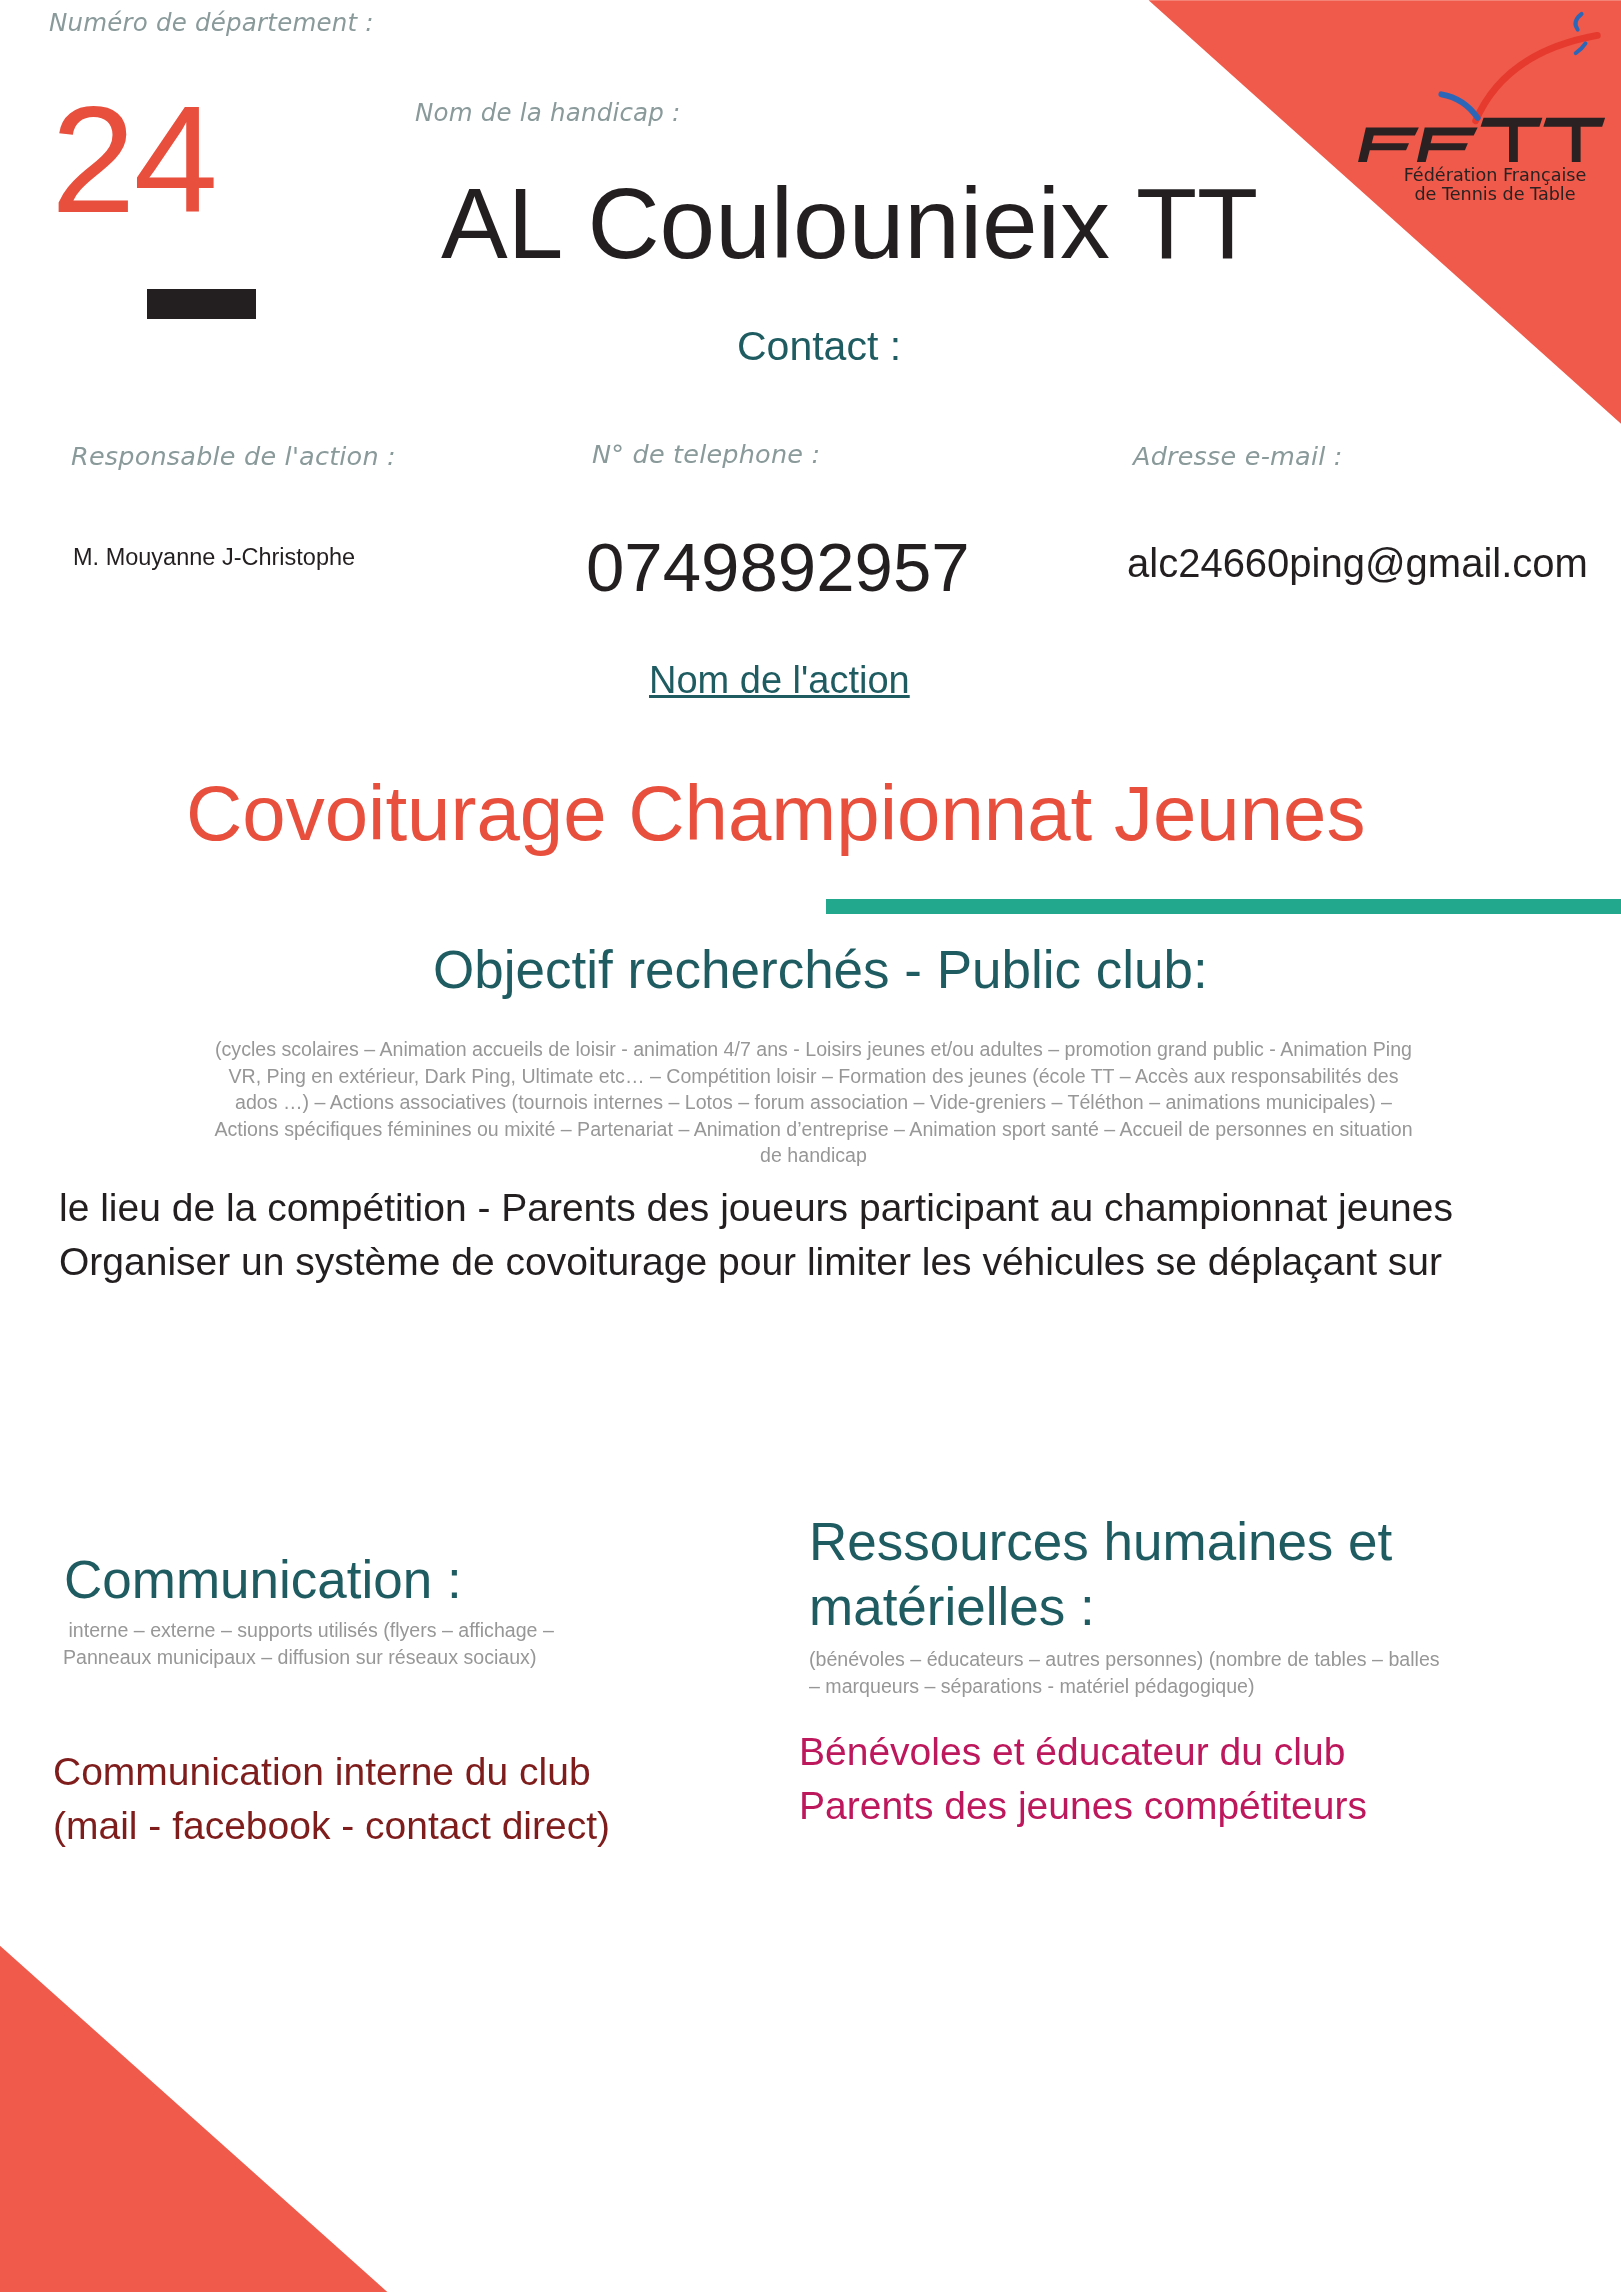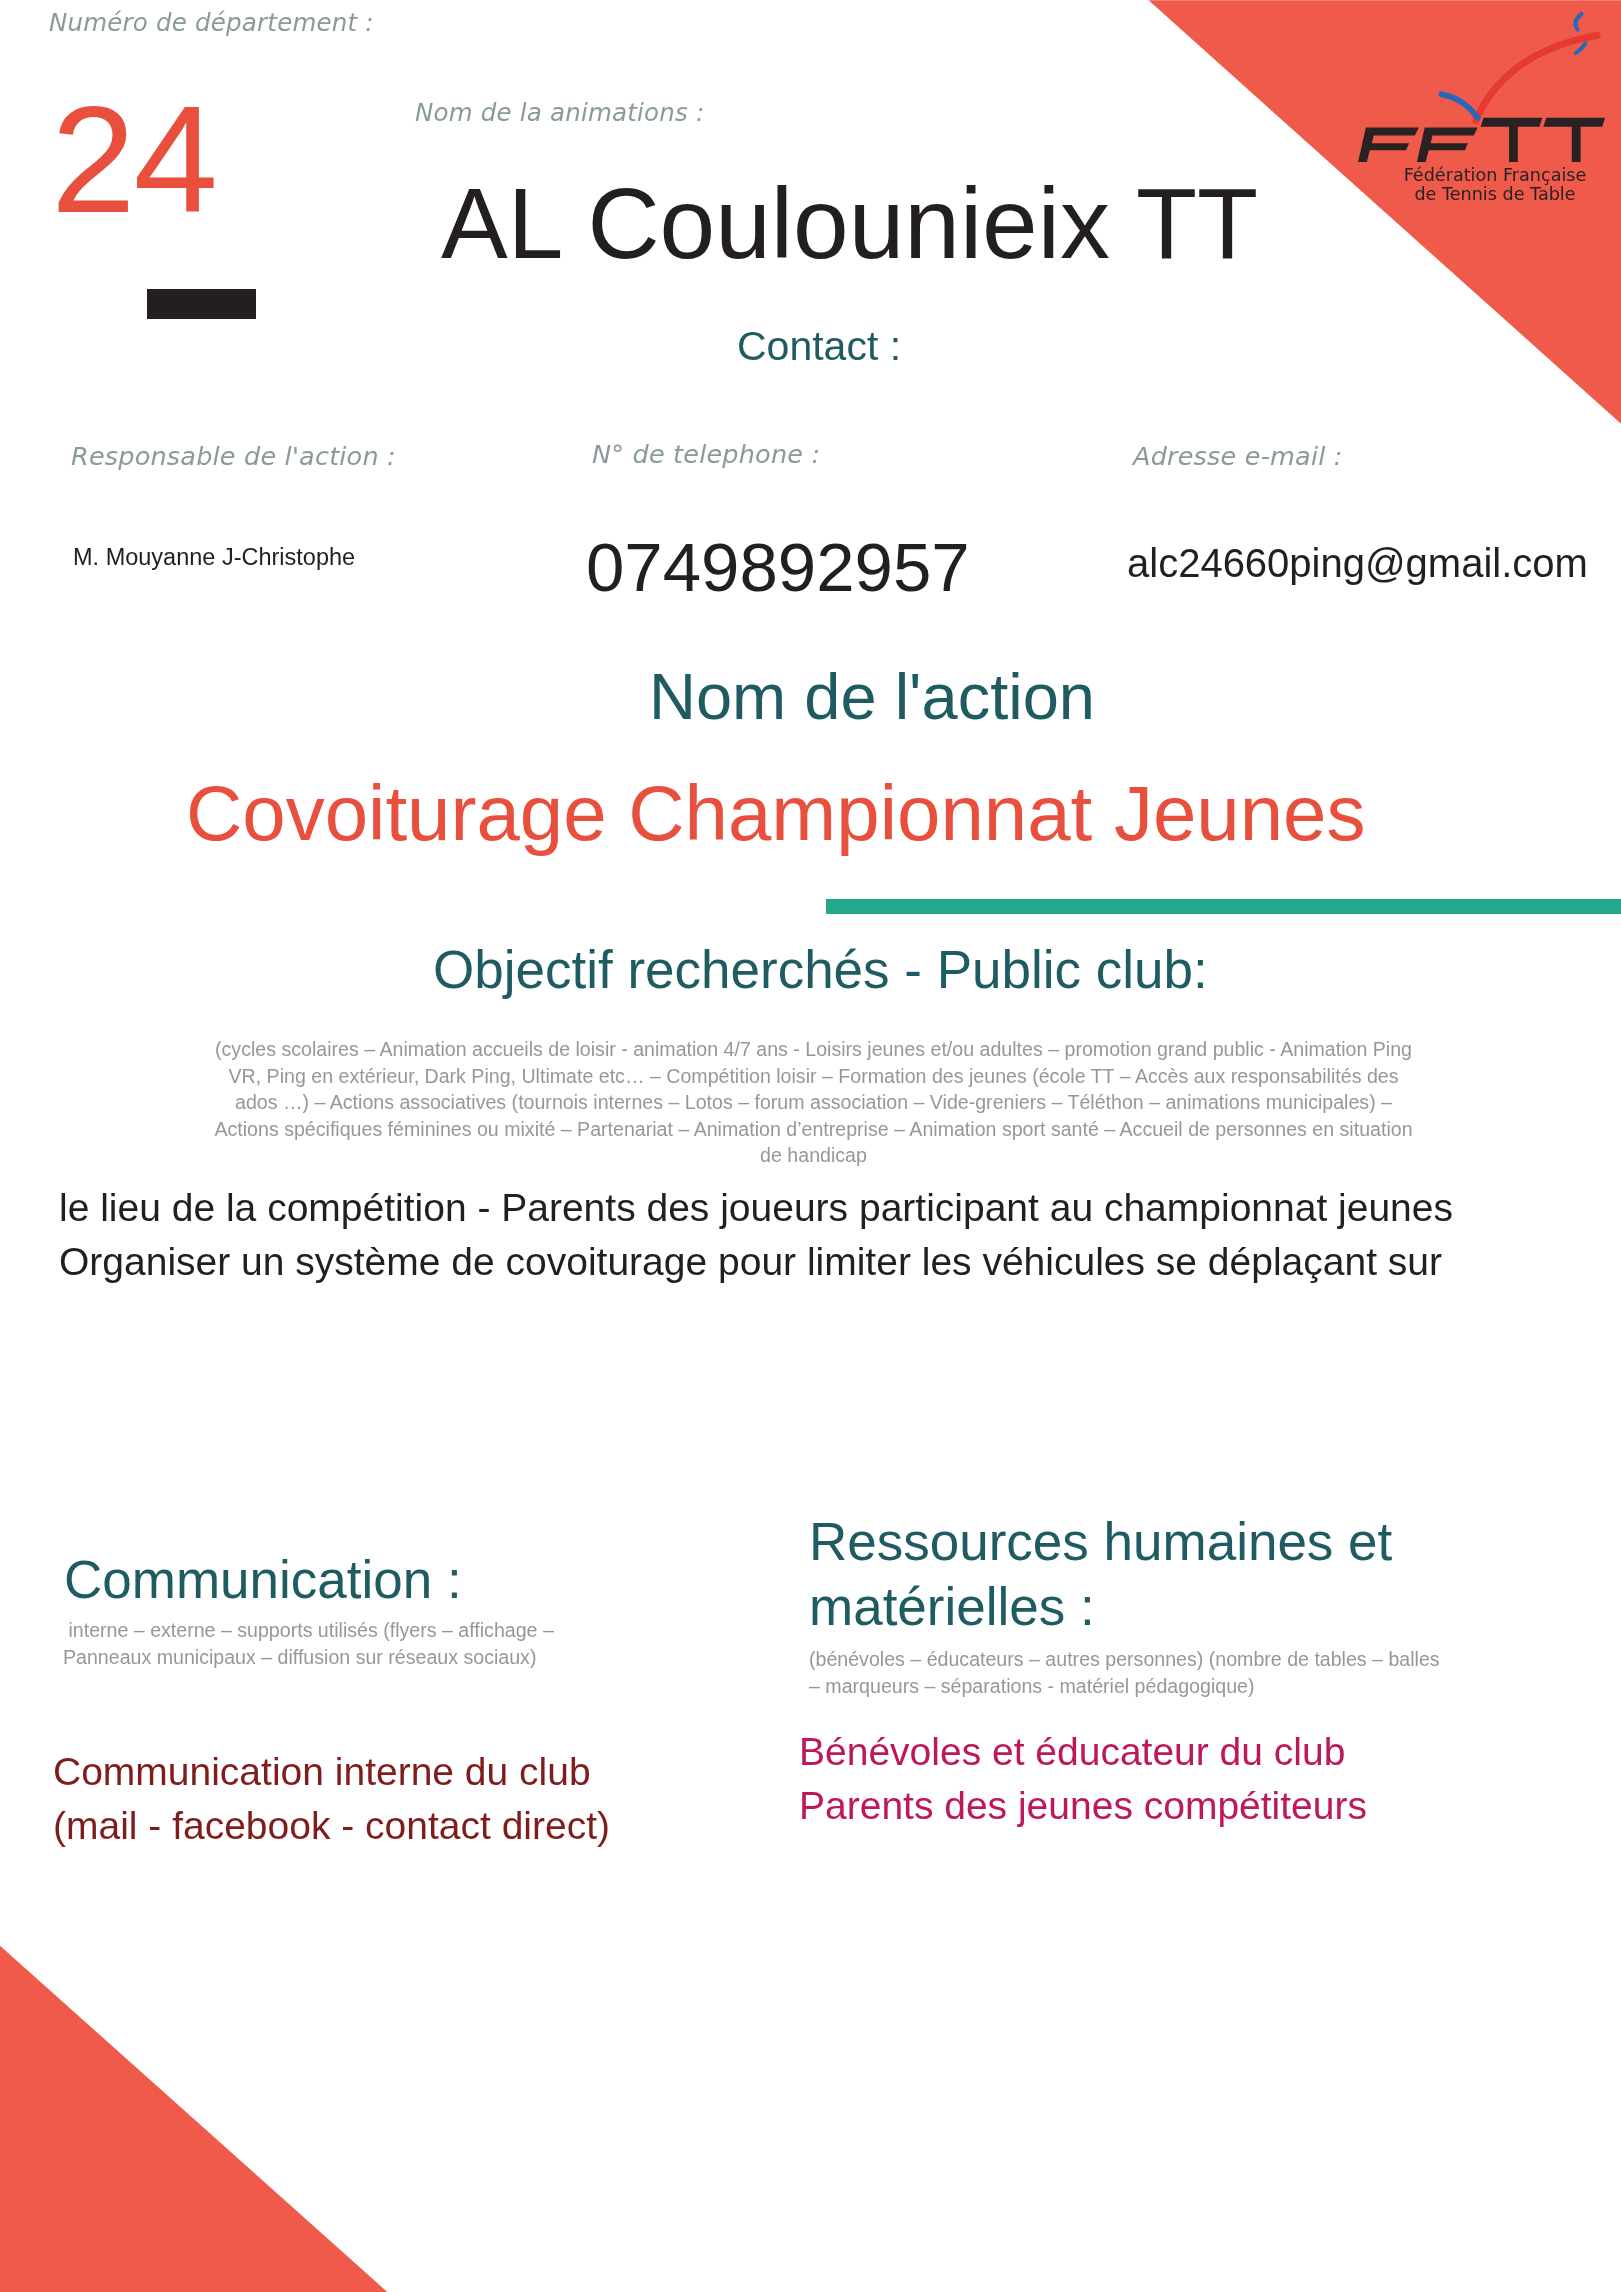--- a/index.html
+++ b/index.html
@@ -41,34 +41,34 @@
     </g>
   </svg>
   <div class="abs" style="left:29px;top:157px;width:216px;text-align:center;font-family:'DejaVu Sans',sans-serif;font-size:17.6px;color:#2a2222;">Fédération Française</div>
   <div class="abs" style="left:29px;top:176px;width:216px;text-align:center;font-family:'DejaVu Sans',sans-serif;font-size:17.6px;color:#2a2222;">de Tennis de Table</div>
 </div>
 
 <div class="abs label-italic" style="left:49px;top:7.8px;">Numéro de département :</div>
 <div class="abs red" style="left:51px;top:86px;font-size:152px;line-height:147px;letter-spacing:-2px;">24</div>
 <div class="abs" style="left:147px;top:289px;width:109px;height:30px;background:#231f20;"></div>
 
-<div class="abs label-italic" style="left:415px;top:98px;">Nom de la animations :</div>
+<div class="abs label-italic" style="left:415px;top:98px;">Nom de la handicap :</div>
 <div class="abs" style="left:441px;top:169px;font-size:100px;line-height:108px;color:#231f20;">AL Coulounieix TT</div>
 
 <div class="abs teal" style="left:737px;top:323px;font-size:41px;">Contact :</div>
 
 <div class="abs label-italic" style="left:71px;top:441px;font-size:25.5px;">Responsable de l'action :</div>
 <div class="abs label-italic" style="left:592px;top:439px;font-size:25.5px;">N° de telephone :</div>
 <div class="abs label-italic" style="left:1133px;top:441px;font-size:25.5px;">Adresse e-mail :</div>
 
 <div class="abs" style="left:73px;top:544px;font-size:23.5px;color:#231f20;">M. Mouyanne J-Christophe</div>
 <div class="abs" style="left:586px;top:527px;font-size:69px;line-height:82px;color:#231f20;">0749892957</div>
 <div class="abs" style="left:1127px;top:541px;font-size:40px;color:#231f20;">alc24660ping@gmail.com</div>
 
-<div class="abs teal" style="left:649px;top:659px;font-size:65px;">Nom de l'action</div>
+<div class="abs teal" style="left:649px;top:659px;font-size:38px;text-decoration:underline;">Nom de l'action</div>
 <div class="abs red" style="left:186px;top:766px;font-size:78px;line-height:94px;">Covoiturage Championnat Jeunes</div>
 
 <div class="abs" style="left:826px;top:899px;width:795px;height:14.7px;background:#22a88c;"></div>
 
 <div class="abs teal" style="left:433px;top:939px;font-size:53px;">Objectif recherchés - Public club:</div>
 <div class="abs grey-note" style="left:137px;top:1036px;width:1353px;text-align:center;">
   <div>(cycles scolaires – Animation accueils de loisir - animation 4/7 ans - Loisirs jeunes et/ou adultes – promotion grand public - Animation  Ping</div>
   <div>VR,  Ping en extérieur, Dark Ping, Ultimate etc… – Compétition loisir – Formation des jeunes (école TT – Accès aux responsabilités des</div>
   <div>ados …) – Actions associatives (tournois internes – Lotos – forum association – Vide-greniers – Téléthon – animations municipales) –</div>
   <div>Actions spécifiques féminines ou mixité – Partenariat – Animation d’entreprise – Animation sport santé – Accueil de personnes en situation</div>

